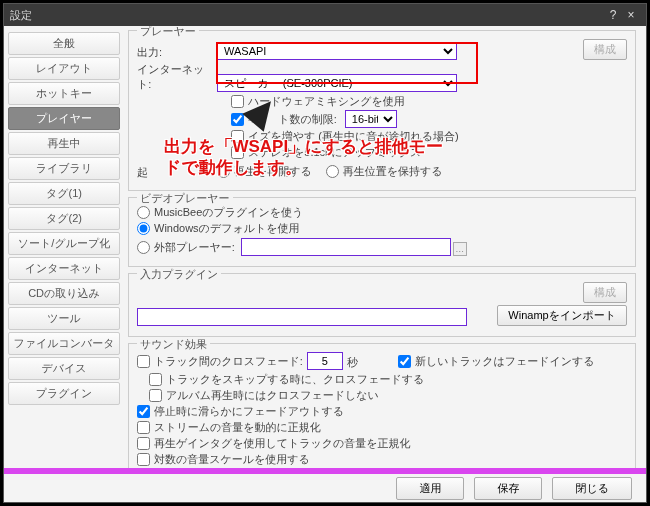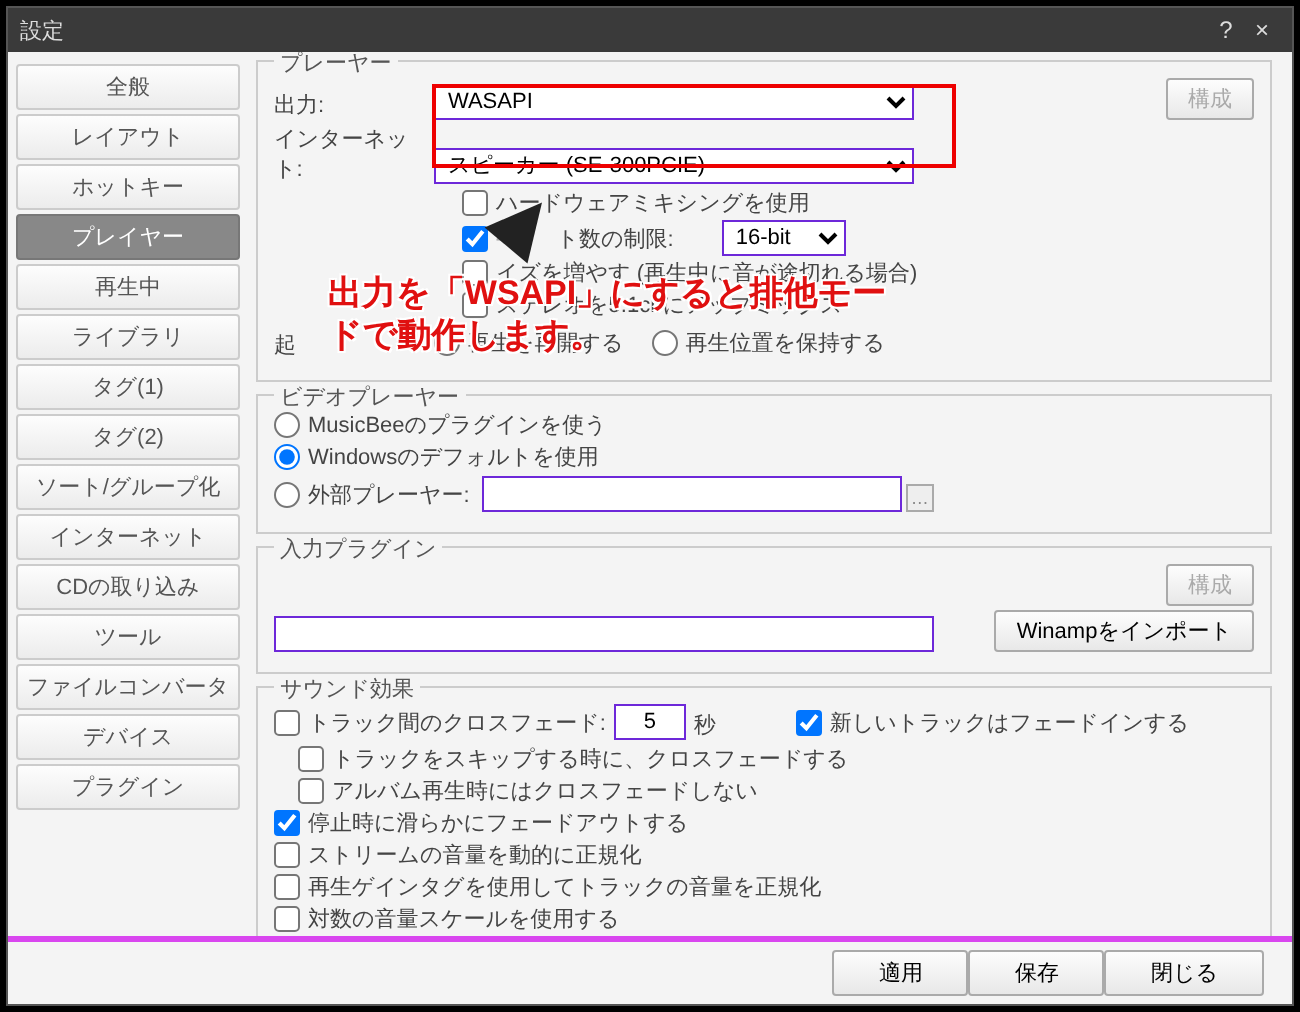--- a/index.html
+++ b/index.html
@@ -22,21 +22,21 @@
 select.wide { width: 240px; }
 .btn { font-size: 11px; border: 1px solid #aaa; background: linear-gradient(#fdfdfd,#e8e8e8); padding: 2px 10px; cursor: default; border-radius: 2px; }
 .btn.dis { color: #aaa; }
 .chk { display: flex; align-items: center; gap: 4px; font-size: 11px; margin: 1px 0 1px 14px; }
 .chk input { margin: 0; }
 .chk.sub { margin-left: 12px; }
 .rad { display: flex; align-items: center; gap: 4px; font-size: 11px; margin: 1px 0; }
 .redbox { border: 2px solid #e00; position: absolute; pointer-events: none; }
 .arrow { position: absolute; width: 0; height: 0; border-left: 14px solid transparent; border-right: 14px solid transparent; border-bottom: 28px solid #222; transform: rotate(40deg); }
 .overlay-text { position: absolute; color: #e01010; font-weight: bold; font-size: 17px; text-align: left; line-height: 1.25; text-shadow: 1px 1px 0 #fff, -1px -1px 0 #fff, 1px -1px 0 #fff, -1px 1px 0 #fff; pointer-events: none; white-space: pre; }
-.footer { height: 34px; border-top: 3px solid #d946ef; display: flex; justify-content: flex-end; align-items: center; padding-right: 14px; background: #f4f4f4; }
+.footer { height: 34px; border-top: 6px solid #d946ef; display: flex; justify-content: flex-end; align-items: center; gap: 10px; padding-right: 14px; background: #f4f4f4; }
 .footer .btn { padding: 3px 22px; }
 .smallbox { width: 14px; height: 14px; border: 1px solid #aaa; background: #eee; display: inline-block; text-align: center; line-height: 12px; font-size: 9px; color: #888; }
 </style>
 </head>
 <body>
 
 <div class="frame">
 <div class="win">
   <div class="titlebar">
     <span>設定</span>
@@ -77,21 +77,21 @@
           <select class="wide"><option>スピーカー (SE-300PCIE)</option></select>
         </div>
         <div class="chk" style="margin-left:94px">
               <input type="checkbox" style="">
               <span>ハードウェアミキシングを使用</span>
             </div>
         <div class="chk" style="margin-left:94px">
               <input type="checkbox" checked="" style="">
           <span style="color:#aaa;margin-right:14px">48</span>
           <span>ト数の制限:</span>
-          <select style="width:62px;margin-left:20px"><option>16-bit</option></select>
+          <select style="width:52px;margin-left:4px"><option>16-bit</option></select>
         </div>
         <div class="chk" style="margin-left:94px">
               <input type="checkbox" style="">
               <span>イズを増やす (再生中に音が途切れる場合)</span>
             </div>
         <div class="chk" style="margin-left:94px">
               <input type="checkbox" style="">
               <span>ステレオを5.1chにアップミックス</span>
             </div>
         <div class="row" style="margin-left:0">

